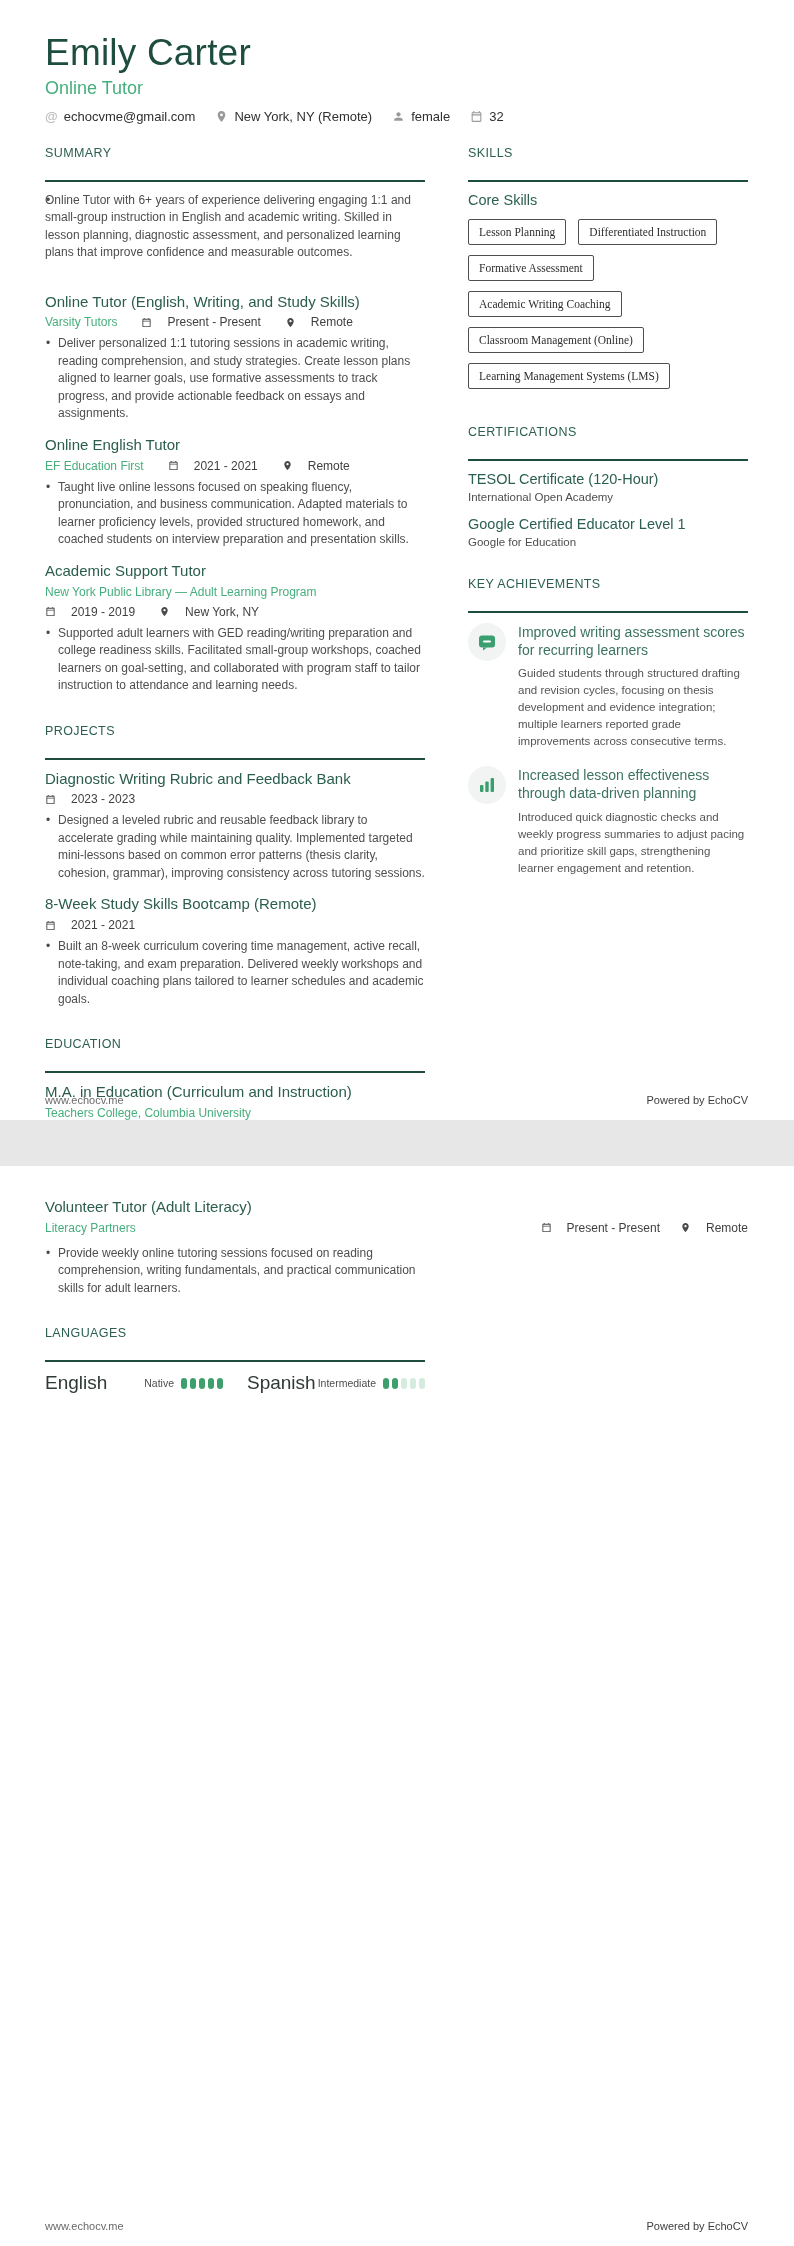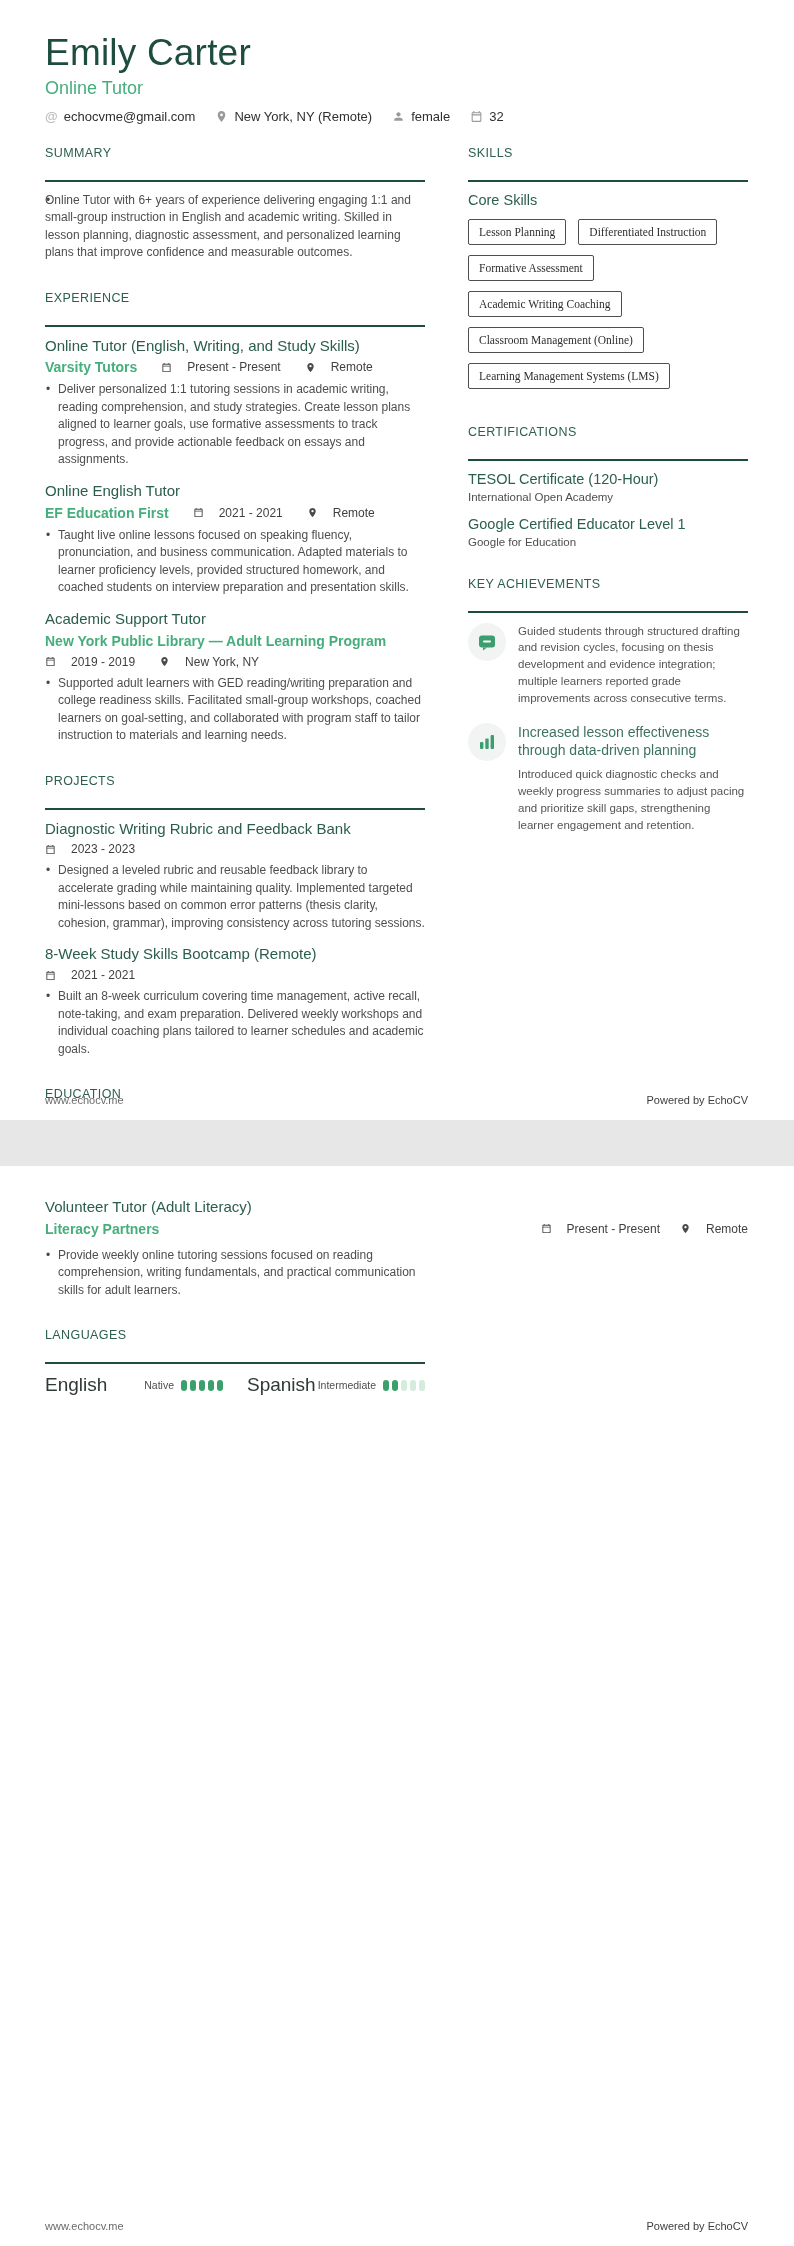--- a/index.html
+++ b/index.html
@@ -27,21 +27,21 @@
   .col-left{flex:0 0 380px;display:flex;flex-direction:column;}
   .col-right{flex:1;display:flex;flex-direction:column;}
 
   .sec{margin-bottom:16px;}
   .sec-h{font-size:12.5px;font-weight:500;color:var(--c-mid);letter-spacing:.4px;border-bottom:2px solid var(--c-dark);padding-bottom:20px;margin:0 0 10px;}
 
   .e-title{font-size:15px;font-weight:500;color:#2b5d4e;margin:2px 0 4px;line-height:1.25;}
   .co-row{display:flex;align-items:center;gap:24px;margin-bottom:6px;}
   .co-row.spread{justify-content:space-between;}
   .co-right{display:flex;align-items:center;gap:20px;}
-  .e-co{font-size:14px;font-weight:700;color:var(--c-green);}
+  .e-co{font-size:12px;font-weight:400;color:var(--c-green);}
   .e-meta{display:flex;align-items:center;gap:15px;font-size:12px;font-weight:500;color:var(--c-meta);}
   .e-meta .icn{color:#4a4a4a;}
   .bullets{margin:0 0 13px;padding:0;list-style:none;}
   .bullets li{position:relative;padding-left:13px;font-size:12px;color:var(--c-body);line-height:1.46;}
   .bullets li::before{content:"\2022";position:absolute;left:1px;color:#4a4a4a;}
 
   
   .group-h{font-size:14.5px;color:#2c5f51;margin:1px 0 11px;}
   .chips{display:flex;flex-wrap:wrap;gap:10px 12px;margin-bottom:6px;font-family:Liberation Serif, serif;}
   .chip{border:1px solid #4f4f4f;border-radius:2px;padding:6px 10px;font-size:11.5px;color:#2e2e2e;white-space:nowrap;}
@@ -116,21 +116,20 @@
       <div class="col-left">
 
         <div class="sec">
           <h2 class="sec-h">SUMMARY</h2>
           <ul class="bullets">
               <li style="padding-left:0">Online Tutor with 6+ years of experience delivering engaging 1:1 and small-group instruction in English and academic writing. Skilled in lesson planning, diagnostic assessment, and personalized learning plans that improve confidence and measurable outcomes.</li>
             </ul>
         </div>
 
         <div class="sec">
-          <h2 class="sec-h">EXPERIENCE</h2>
 
           <div>
             <div class="e-title">Online Tutor (English, Writing, and Study Skills)</div>
             <div class="co-row">
               <span class="e-co">Varsity Tutors</span>
               <span class="e-meta">
                   <span class="icn">
                     <svg width="11" height="11" viewBox="0 0 24 24" fill="currentColor">
                       <path d="M19 4h-1V2h-2v2H8V2H6v2H5c-1.1 0-2 .9-2 2v14a2 2 0 0 0 2 2h14a2 2 0 0 0 2-2V6c0-1.1-.9-2-2-2zm0 16H5V10h14v10zM19 8H5V6h14v2z"></path>
                     </svg>
@@ -192,21 +191,21 @@
               <span class="e-meta">
                   <span class="icn">
                     <svg width="11" height="11" viewBox="0 0 24 24" fill="currentColor">
                       <path d="M12 2C8.13 2 5 5.13 5 9c0 5.25 7 13 7 13s7-7.75 7-13c0-3.87-3.13-7-7-7zm0 9.5a2.5 2.5 0 1 1 0-5 2.5 2.5 0 0 1 0 5z"></path>
                     </svg>
                   </span>
                   <span>New York, NY</span>
                 </span>
             </div>
             <ul class="bullets">
-                <li>Supported adult learners with GED reading/writing preparation and college readiness skills. Facilitated small-group workshops, coached learners on goal-setting, and collaborated with program staff to tailor instruction to materials and learning needs.</li>
+                <li>Supported adult learners with GED reading/writing preparation and college readiness skills. Facilitated small-group workshops, coached learners on goal-setting, and collaborated with program staff to tailor instruction to attendance and learning needs.</li>
               </ul>
           </div>
         </div>
 
         <div class="sec">
           <h2 class="sec-h">PROJECTS</h2>
 
           <div>
             <div class="e-title">Diagnostic Writing Rubric and Feedback Bank</div>
             <div class="co-row">
@@ -305,20 +304,21 @@
 
           <div class="ach">
             <div class="ach-ic">
               <svg width="20" height="20" viewBox="0 0 20 20">
                   <rect x="2" y="3.5" width="16" height="12" rx="3" fill="#3a9e6f"></rect>
                   <path d="M6 15.5 L6 18.5 L10 15.5 Z" fill="#3a9e6f"></path>
                   <rect x="6" y="8.5" width="8" height="2" rx="1" fill="#fff"></rect>
                 </svg>
             </div>
             <div class="ach-body">
+              <div class="ach-title">Improved writing assessment scores for recurring learners</div>
               <div class="ach-desc">Guided students through structured drafting and revision cycles, focusing on thesis development and evidence integration; multiple learners reported grade improvements across consecutive terms.</div>
             </div>
           </div>
 
           <div class="ach">
             <div class="ach-ic">
               <svg width="18" height="18" viewBox="0 0 18 18">
                   <rect x="2" y="9" width="3.4" height="7" rx="1" fill="#3a9e6f"></rect>
                   <rect x="7.3" y="5.5" width="3.4" height="10.5" rx="1" fill="#3a9e6f"></rect>
                   <rect x="12.6" y="2" width="3.4" height="14" rx="1" fill="#3a9e6f"></rect>

